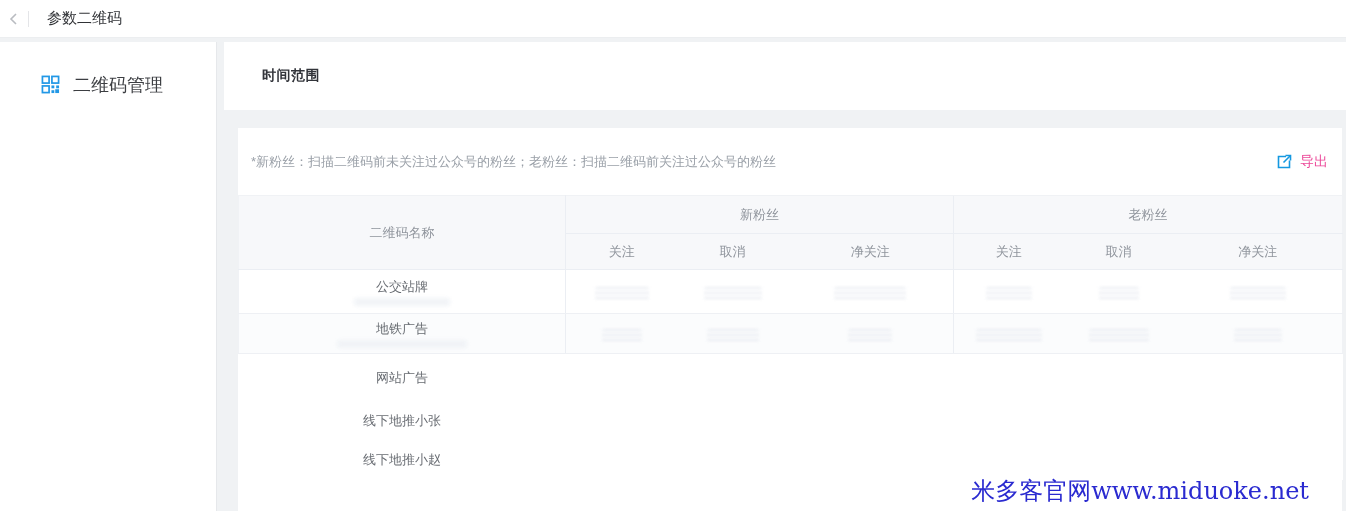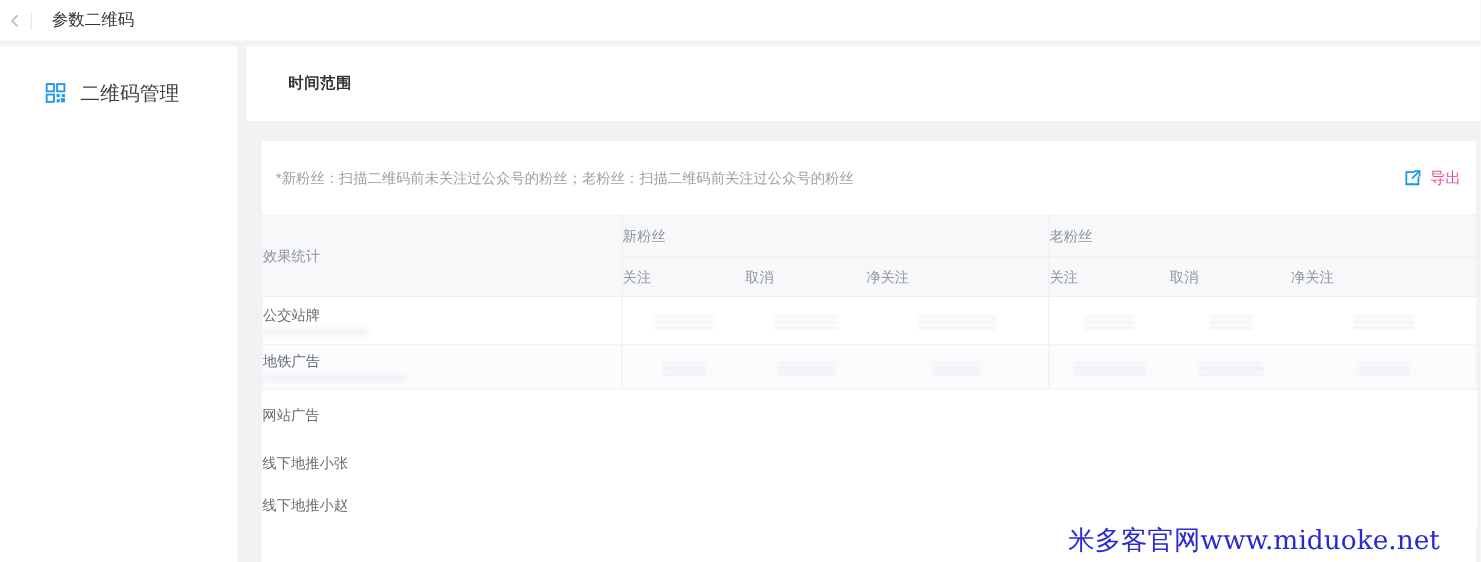--- a/index.html
+++ b/index.html
@@ -70,21 +70,21 @@
   .note-row {
     height:67px; display:flex; align-items:center; justify-content:space-between;
     padding:0 14px 0 13px;
   }
   .note-text { font-size:13px; color:#9aa0a8; }
   .export-link { display:flex; align-items:center; color:#ec4899; font-size:14px; cursor:pointer; }
   .export-link .e-icon { width:16px; height:16px; margin-right:8px; display:inline-flex; }
 
   
   table { width:1104px; border-collapse:collapse; table-layout:fixed; }
-  th, td { font-weight:normal; text-align:left; vertical-align:middle; }
+  th, td { font-weight:normal; text-align:center; vertical-align:middle; }
   thead th {
     background:#f7f8fa; color:#8f949c; font-size:13px;
     border-bottom:1px solid #ebeef3; border-top:1px solid #f0f2f5;
   }
   thead tr.h1 th { height:38px; }
   thead tr.h2 th { height:36px; }
   th.name-h { border-right:1px solid #ebeef3; border-left:1px solid #f0f2f5; }
   .g-l { border-left:1px solid #ebeef3; }
   .b-r { border-right:1px solid #f0f2f5; }
 
@@ -174,21 +174,21 @@
       <col style="width:327px">
         <col style="width:112px">
         <col style="width:110px">
         <col style="width:166px">
       <col style="width:110px">
         <col style="width:110px">
         <col style="width:169px">
     </colgroup>
     <thead>
       <tr class="h1">
-        <th rowspan="2" class="name-h">效果统计</th>
+        <th rowspan="2" class="name-h">二维码名称</th>
         <th colspan="3" class="g-l">新粉丝</th>
         <th colspan="3" class="g-l b-r">老粉丝</th>
       </tr>
       <tr class="h2">
         <th class="g-l">关注</th>
         <th>取消</th>
         <th>净关注</th>
         <th class="g-l">关注</th>
         <th>取消</th>
         <th class="b-r">净关注</th>

